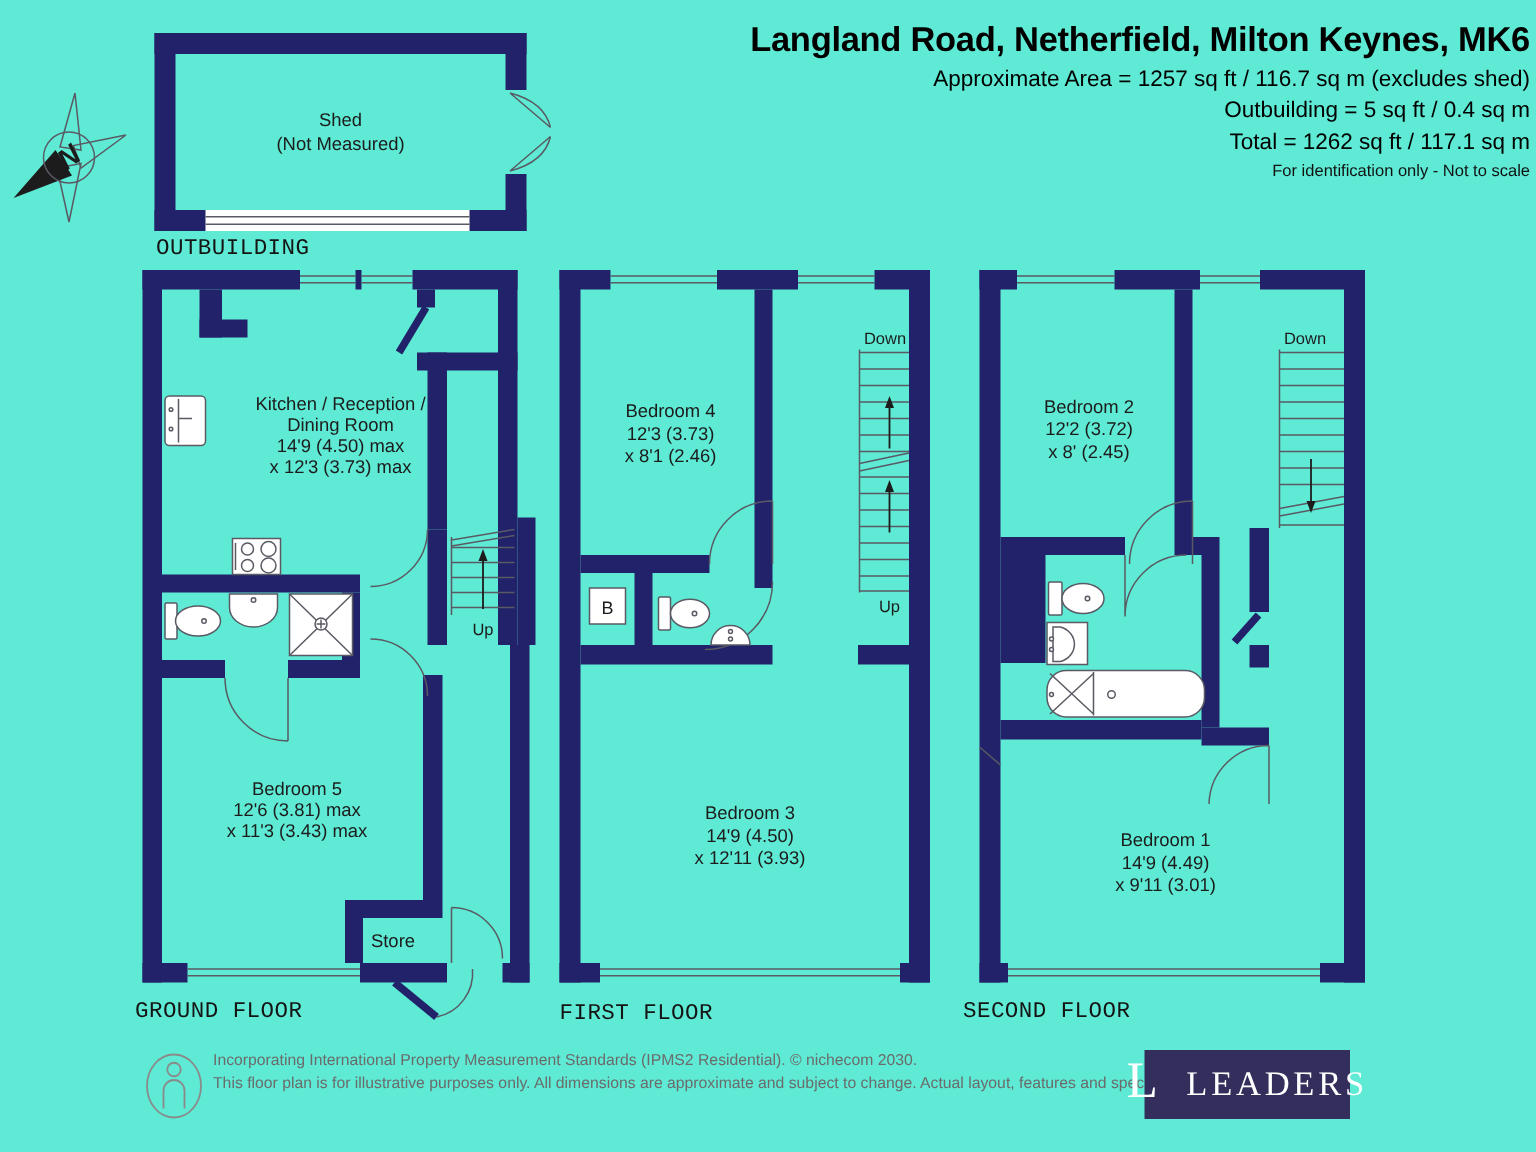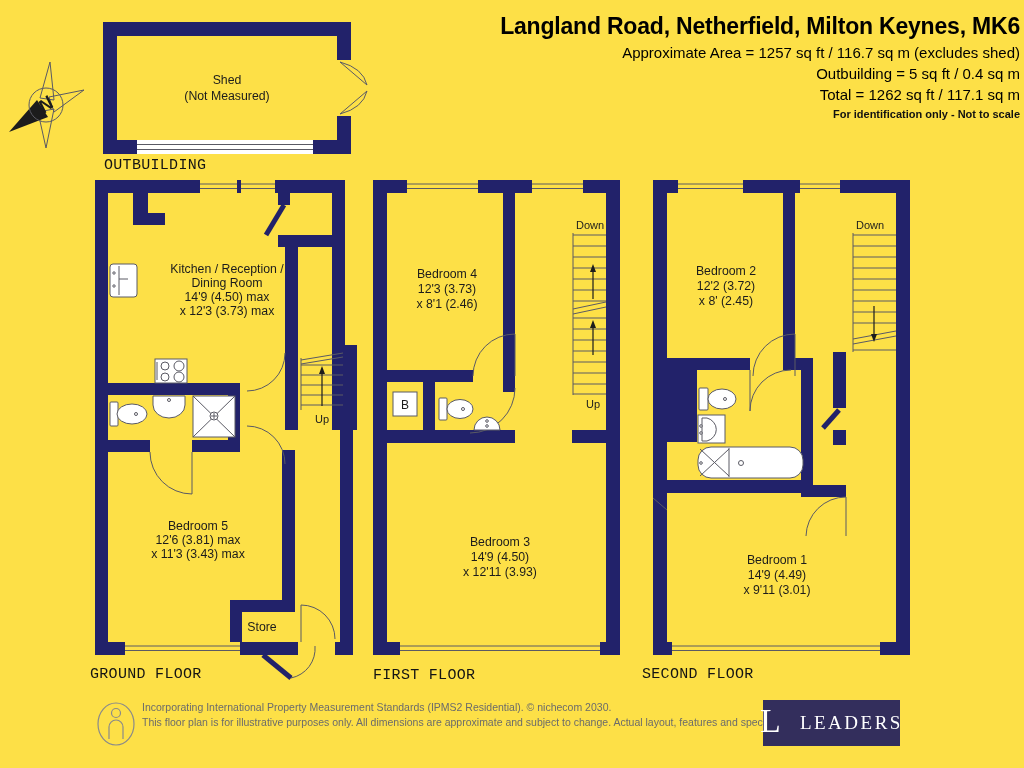--- a/index.html
+++ b/index.html
@@ -1,22 +1,22 @@
 <!DOCTYPE html>
 <html><head>
 <meta charset="utf-8">
 <style>
   html,body{margin:0;padding:0;background:#fff;}
-  .canvas{position:relative;width:1024px;height:768px;background:#fde047;overflow:hidden;
+  .canvas{position:relative;width:1024px;height:768px;background:#5eead4;overflow:hidden;
           font-family:"Liberation Sans",sans-serif;}
   
   .hdr{position:absolute;top:13px;right:4px;text-align:right;color:#000;}
   .hdr-title{font-size:23px;font-weight:bold;letter-spacing:-0.2px;}
   .hdr-line{font-size:15px;font-weight:normal;margin-top:4px;}
-  .hdr-note{font-size:11px;margin-top:5px;color:#111;font-weight:bold;}
+  .hdr-note{font-size:11px;margin-top:5px;color:#111;}
   
   .floor-label{position:absolute;font-size:15px;color:#141414;letter-spacing:0.3px;font-family:Liberation Mono, monospace;}
   
   svg{position:absolute;overflow:visible;}
   .wall{fill:#22226a;stroke:none;}
   .tl{stroke:#5a5a64;stroke-width:1;fill:none;}
   .fx{stroke:#5a5a64;stroke-width:1;fill:#ffffff;}
   .leaf{stroke:#22226a;stroke-width:5;fill:none;}
   .arrow{stroke:#1c1c1c;stroke-width:1.2;fill:none;}
   .ah{fill:#1c1c1c;stroke:none;}
@@ -25,21 +25,21 @@
   .slabel{font-size:11px;text-anchor:middle;}
   .blabel{font-size:12px;text-anchor:middle;}
   
   .foot-lines{position:absolute;left:142px;top:700px;width:800px;color:#6b6b6b;
               font-size:10.5px;line-height:14.6px;white-space:nowrap;}
   .logo{position:absolute;left:763px;top:700px;width:137px;height:46px;background:#332e5c;
         display:flex;align-items:center;justify-content:center;color:#fff;
         font-family:"Liberation Serif",serif;}
   .logo-l{font-size:34px;line-height:1;padding:0 9px 4px 0;}
   .logo-div{width:1px;height:30px;background:#cfcfe0;margin-right:10px;}
-  .logo-name{font-size:19px;letter-spacing:2.5px;}
+  .logo-name{font-size:23px;letter-spacing:2.5px;}
 </style>
 </head>
 <body>
 
 <div class="canvas">
 
   <div class="hdr">
     <div class="hdr-title">Langland Road, Netherfield, Milton Keynes, MK6</div>
     <div class="hdr-line">Approximate Area = 1257 sq ft / 116.7 sq m (excludes shed)</div>
     <div class="hdr-line">Outbuilding = 5 sq ft / 0.4 sq m</div>

